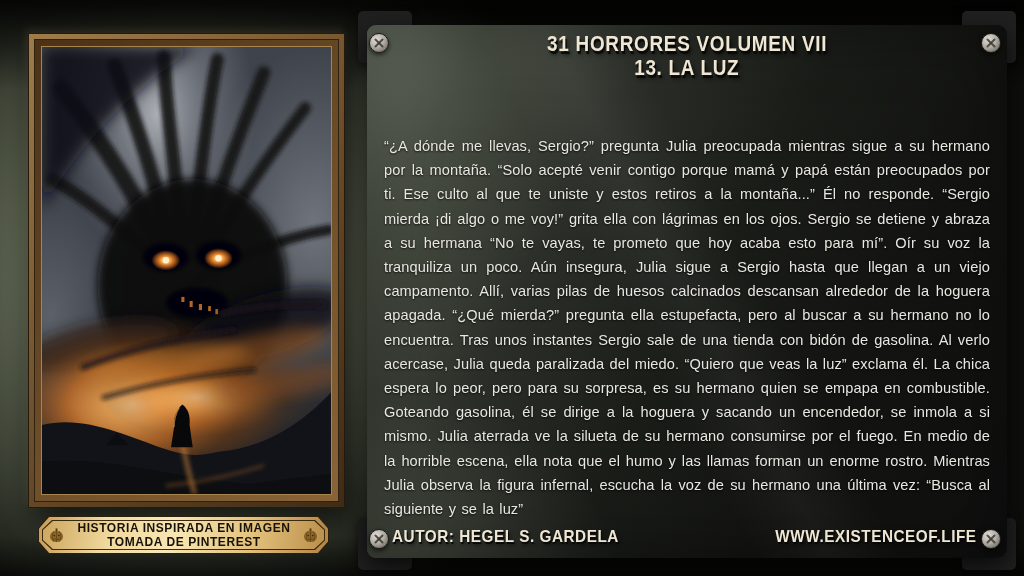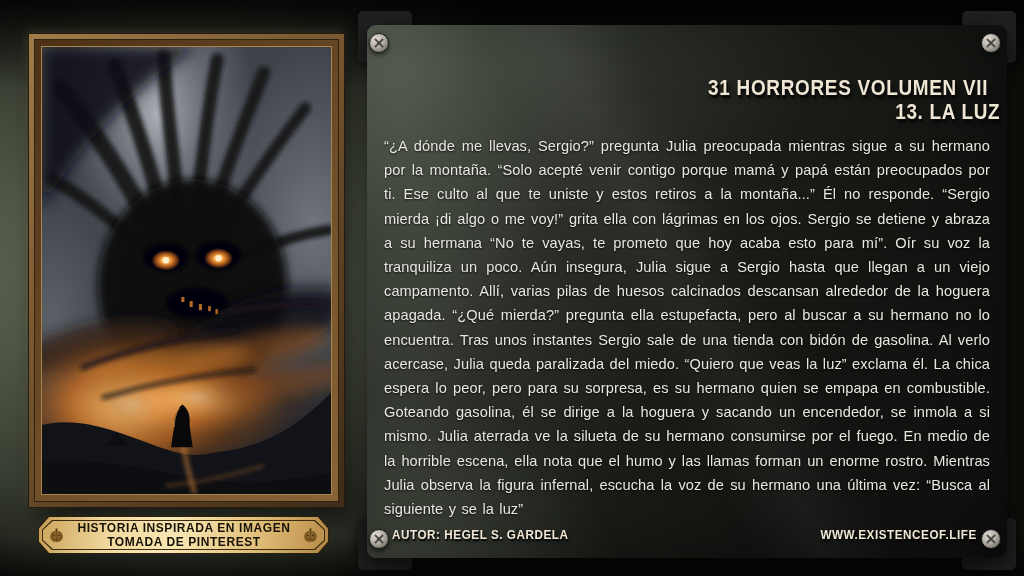--- a/index.html
+++ b/index.html
@@ -35,30 +35,30 @@
   .gp .pk.left{left:11px;} .gp .pk.right{right:11px;}
   
   .tab{position:absolute;width:54px;height:52px;background:#202020;border-radius:5px;
        box-shadow:0 3px 9px rgba(0,0,0,.55);}
   .plaque{position:absolute;left:367px;top:25px;width:640px;height:533px;border-radius:9px;
     background:
       radial-gradient(420px 320px at 0% 104%,rgba(112,122,102,.38) 0%,rgba(112,122,102,0) 60%),
       linear-gradient(62deg,rgba(255,255,255,0) 42%,rgba(255,255,255,.045) 50%,rgba(255,255,255,0) 58%),
       linear-gradient(118deg,#6a7263 0%,#4a5045 13%,#2c2f29 32%,#1a1c18 52%,#131411 72%,#0f0f0f 100%);
     box-shadow:0 9px 24px rgba(0,0,0,.7),inset 0 0 70px rgba(0,0,0,.38);}
-  .title{position:absolute;left:367px;top:33px;width:640px;text-align:right;color:#efe7d4;
+  .title{position:absolute;left:367px;top:33px;width:640px;text-align:center;color:#efe7d4;
     font-weight:700;font-size:21.5px;line-height:23.5px;letter-spacing:.8px;
-    text-shadow:1.5px 2.5px 0 rgba(8,8,8,.95),3px 4px 5px rgba(0,0,0,.6);margin-top:44px;}
+    text-shadow:1.5px 2.5px 0 rgba(8,8,8,.95),3px 4px 5px rgba(0,0,0,.6);}
   .title .cond{display:inline-block;transform:scaleX(.88);white-space:nowrap;}
   .body-text{position:absolute;left:384px;top:102px;width:606px;color:#e9e7e1;
     font-size:14.6px;line-height:24.2px;text-align:justify;letter-spacing:.1px;word-spacing:1.2px;
     text-shadow:0 1px 2px rgba(0,0,0,.8);margin-top:32px;}
   .footer{position:absolute;left:367px;top:527px;width:640px;box-sizing:border-box;
     padding:0 30px 0 25px;display:flex;justify-content:space-between;align-items:center;
-    color:#efe7d4;font-weight:700;font-size:13px;letter-spacing:.6px;
+    color:#efe7d4;font-weight:700;font-size:17px;letter-spacing:.6px;
     text-shadow:1px 2px 0 rgba(8,8,8,.95),2px 3px 4px rgba(0,0,0,.6);}
   .footer .a{display:inline-block;transform:scaleX(.9);transform-origin:0 50%;white-space:nowrap;}
   .footer .w{display:inline-block;transform:scaleX(.9);transform-origin:100% 50%;white-space:nowrap;}
   
   .screw{position:absolute;width:18px;height:18px;border-radius:50%;
     background:radial-gradient(circle at 35% 30%,#e2ddd4 0%,#b4b0a7 45%,#807c73 75%,#44413b 100%);
     border:1px solid #1d1d1b;box-shadow:0 2px 4px rgba(0,0,0,.6);}
   .screw::before,.screw::after{content:"";position:absolute;left:3px;right:3px;top:8px;height:2px;
     background:rgba(60,56,50,.85);border-radius:1px;}
   .screw::before{transform:rotate(45deg);} .screw::after{transform:rotate(-45deg);}

